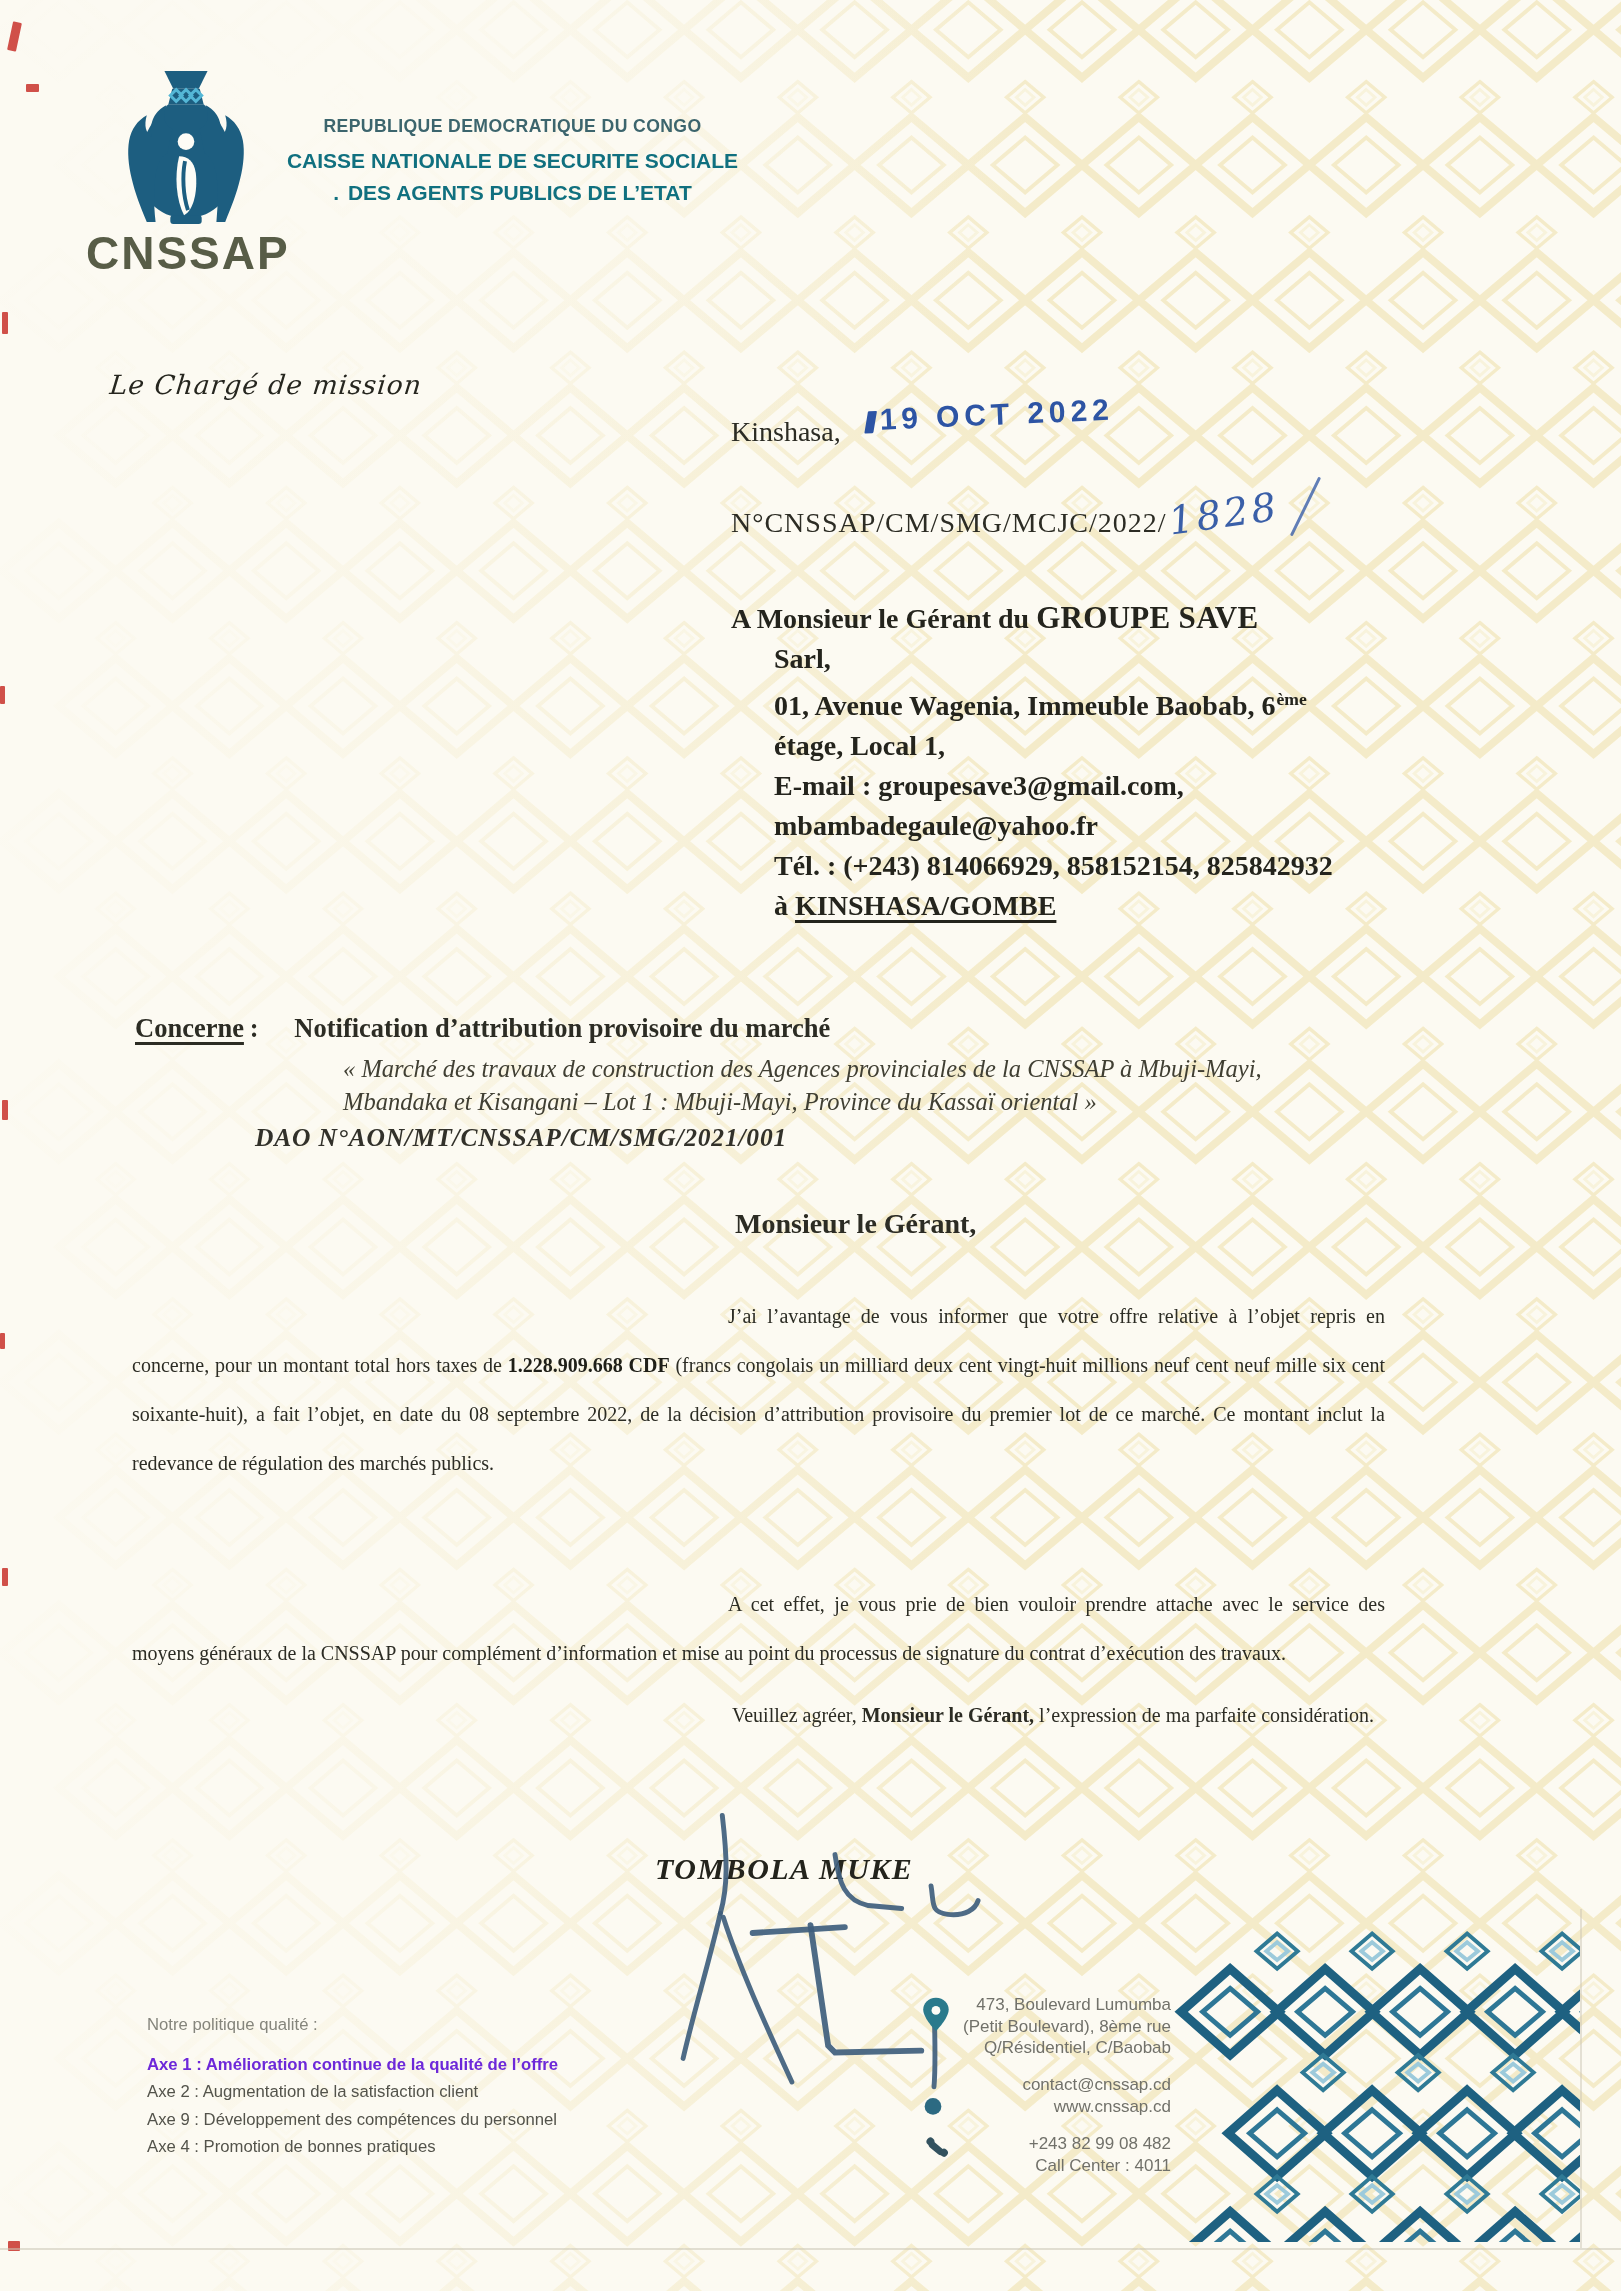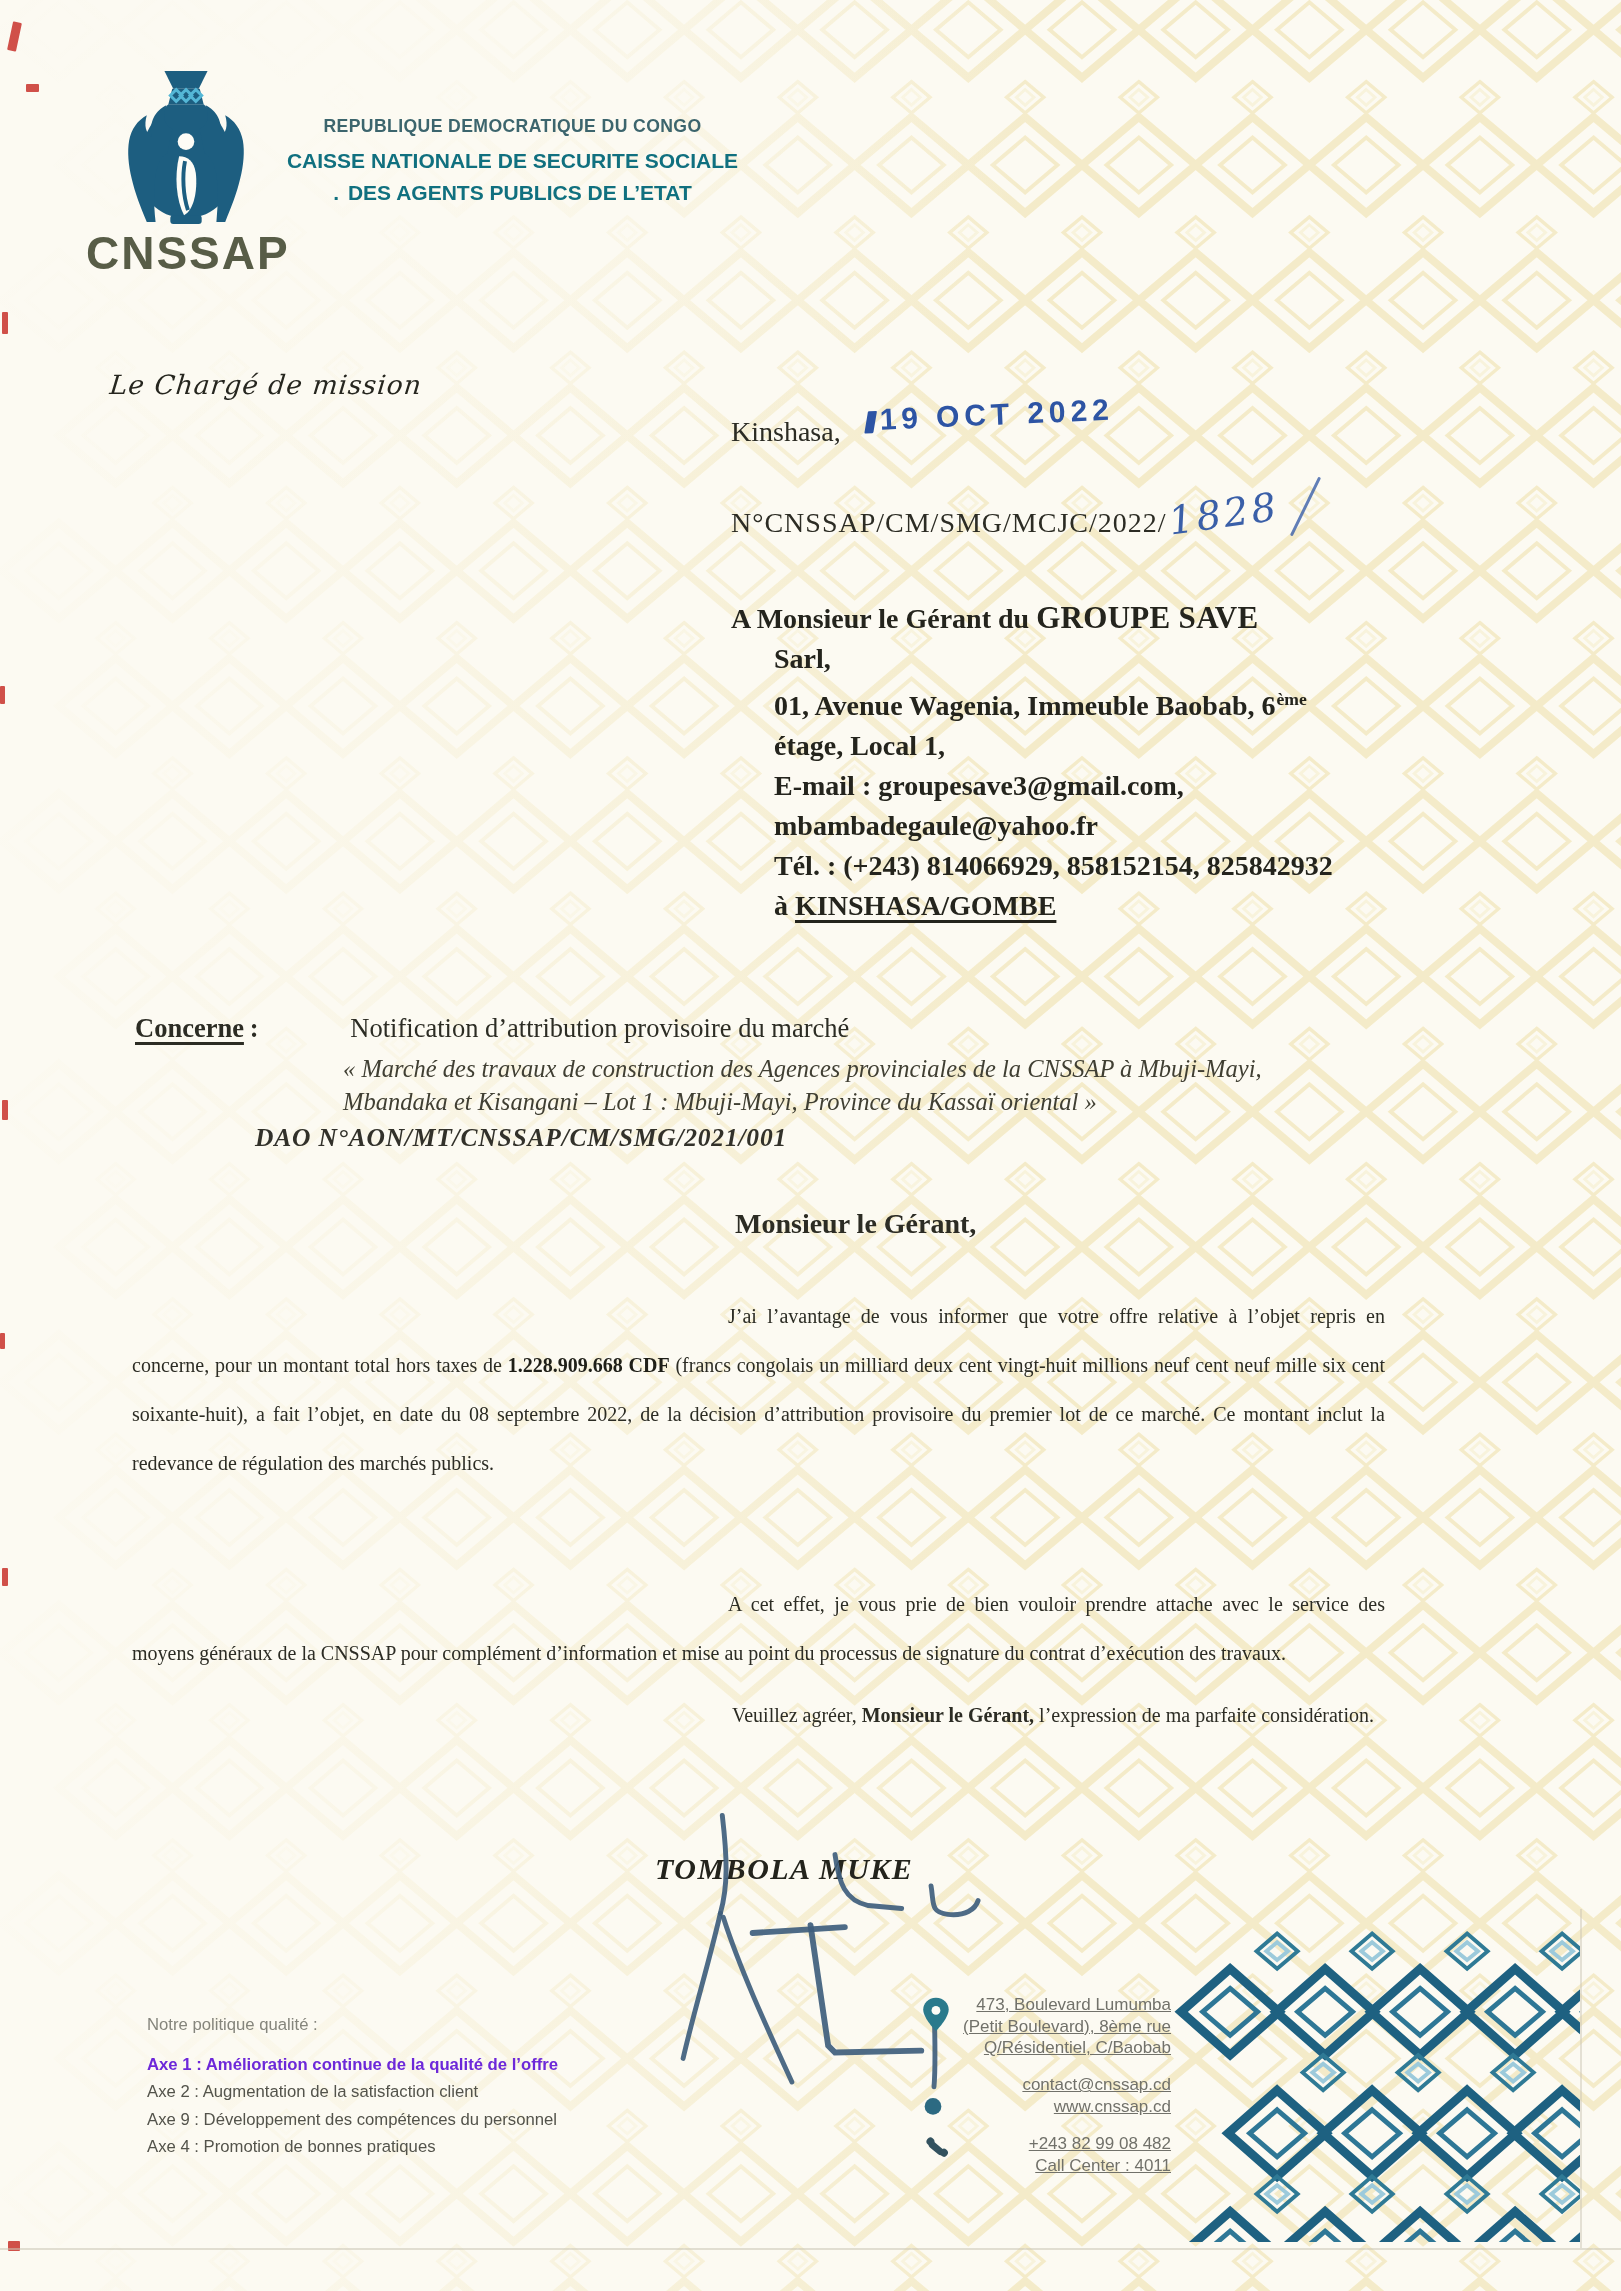--- a/index.html
+++ b/index.html
@@ -47,21 +47,21 @@
   .r-indent{margin-left:43px;}
   .groupe{font-size:31px;letter-spacing:0.3px;}
   .sup{font-size:17.6px;vertical-align:9.8px;margin-left:1px;}
   .uline{text-decoration:underline;text-decoration-thickness:2.5px;text-underline-offset:4.9px;}
 
   
   .subject{left:135px;top:1013px;width:1196px;font-size:26.5px;}
   .subject-label{font-weight:bold;text-decoration:underline;text-decoration-thickness:2.5px;
                  text-underline-offset:4.9px;}
   .subject-sep{font-weight:bold;margin:0 13.7px 0 5.9px;}
-  .subject-title{font-weight:normal;margin-left:78px;}
+  .subject-title{font-weight:bold;margin-left:22px;}
   .subject-quote{margin-left:208px;font-style:italic;font-size:24.5px;line-height:33px;
                  color:#403f33;margin-top:7.8px;width:1059px;}
   .subject-dao{margin-left:120px;font-style:italic;font-weight:bold;font-size:25.5px;
                letter-spacing:0.8px;color:#32312a;margin-top:4.9px;}
 
   
   .salutation{left:735px;top:1208px;font-size:28px;font-weight:bold;}
   .para{left:132px;width:1253px;font-size:20px;line-height:49px;text-align:justify;margin:0;}
   .para1{top:1292px;text-indent:596px;}
   .para2{top:1580px;text-indent:596px;}
@@ -71,21 +71,21 @@
 
   .tombola{left:655px;top:1852px;font-weight:bold;font-style:italic;font-size:30px;
            letter-spacing:1.5px;color:#23231c;}
 
   
   .footer-left{left:147px;top:2015px;font-family:"Liberation Sans",sans-serif;}
   .fl-title{font-size:16.7px;color:#85857c;margin-bottom:16px;}
   .axe{font-size:16.7px;color:#53534b;line-height:27.4px;}
   .axe-bold{font-weight:bold;color:#6d28d9;}
   .footer-right{left:882px;top:1994px;width:289px;text-align:right;
-    font-family:"Liberation Sans",sans-serif;color:#71716a;font-size:17px;line-height:21.6px;text-decoration:underline;}
+    font-family:"Liberation Sans",sans-serif;color:#71716a;font-size:17px;line-height:21.6px;}
   .fr-gap{height:15.7px;}
 
   #corner-pattern{position:absolute;left:1174px;top:1911px;}
   #overlay-svg{position:absolute;left:0;top:0;pointer-events:none;}
 
   .edge-bottom{left:0;top:2248px;width:1621px;height:2px;background:#cbc6b6;opacity:.55;}
   .edge-right{left:1580px;top:1909px;width:2px;height:339px;background:#cbc6b6;opacity:.5;}
 
   .mark{position:absolute;background:#c8312b;opacity:.85;border-radius:1px;}
   .m1{left:9.8px;top:21.6px;width:8.8px;height:29px;transform:rotate(12deg);}

